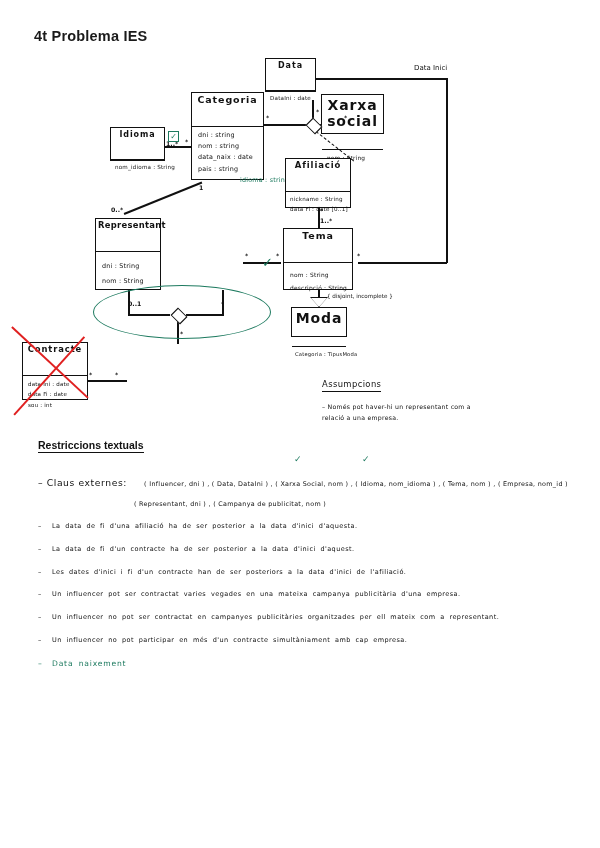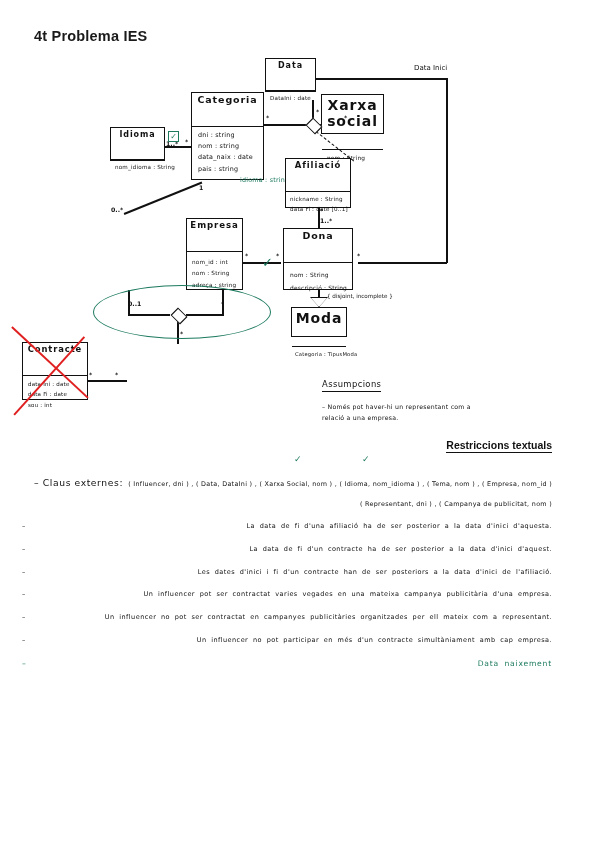--- a/index.html
+++ b/index.html
@@ -221,25 +221,24 @@
     margin-top: 9px;
     font-size: 6.2px;
     color: #111;
     line-height: 1.8;
     max-width: 172px;
     letter-spacing: 0.25px;
   }
 
   #restr {
     position: absolute;
-    left: 22px;
+    left: 38px;
     top: 434px;
     width: 530px;
     z-index: 8;
-    text-align: right;
   }
   #restr .rtitle {
     font-family: "Liberation Sans", sans-serif;
     font-weight: bold;
     font-size: 10.5px;
     color: #111;
     border-bottom: 1.4px solid #111;
     display: inline-block;
     padding-bottom: 1px;
   }
@@ -250,20 +249,21 @@
   }
   #restr .claus .lead {
     font-size: 9.2px;
     color: #111;
     letter-spacing: 0.6px;
   }
   #restr .claus .keys {
     font-size: 6.4px;
     color: #111;
     letter-spacing: 0.3px;
+    margin-left: 12px;
   }
   #restr .claus .keys2 {
     font-size: 6.4px;
     color: #111;
     margin-top: 10px;
     margin-left: 96px;
     letter-spacing: 0.3px;
   }
   #restr ul {
     list-style: none;
@@ -368,43 +368,42 @@
 
   <div class="uml" style="left:285px; top:158px; width:66px; height:50px;">
     <div class="name" style="font-size:8.5px;">Afiliació</div>
     <div class="attrs" style="padding-left:4px;">
       <div style="font-size:5.6px;">nickname : String</div>
       <div style="font-size:5.6px;">data Fi : date [0..1]</div>
     </div>
   </div>
 
   <div class="uml" style="left:283px; top:228px; width:70px; height:62px;">
-    <div class="name">Dona</div>
+    <div class="name">Tema</div>
     <div class="attrs" style="padding-left:6px; padding-top:6px;">
       <div style="font-size:5.9px; line-height:2.2;">nom : String</div>
       <div style="font-size:5.9px; line-height:2.2;">descripció : String</div>
     </div>
   </div>
 
   <div class="uml" style="left:291px; top:307px; width:56px; height:30px;">
     <div class="name" style="font-size:14px;">Moda</div>
     <div class="attrs" style="padding-left:3px;">
       <div style="font-size:5.2px;">Categoria : TipusModa</div>
     </div>
   </div>
 
-
-  <div class="uml" style="left:186px; top:218px; width:57px; height:72px;">
-    <div class="name" style="font-size:8.6px;">Empresa</div>
-    <div class="attrs" style="padding-top:5px; padding-left:5px;">
-      <div style="font-size:5.7px; line-height:2.0;">nom_id : int</div>
-      <div style="font-size:5.7px; line-height:2.0;">nom : String</div>
-      <div style="font-size:5.7px; line-height:2.0;">adreça : string</div>
-    </div>
-  </div>
+  <div class="uml" style="left:95px; top:218px; width:66px; height:72px;">
+    <div class="name" style="font-size:8.4px; letter-spacing:0.3px;">Representant</div>
+    <div class="attrs" style="padding-top:7px;">
+      <div style="line-height:2.4;">dni : String</div>
+      <div style="line-height:2.4;">nom : String</div>
+    </div>
+  </div>
+
 
   <div class="uml" style="left:22px; top:342px; width:66px; height:58px;">
     <div class="name" style="font-size:8.4px;">Contracte</div>
     <div class="attrs" style="padding-top:3px; padding-left:5px;">
       <div style="font-size:5.5px; line-height:1.9;">data Ini : date</div>
       <div style="font-size:5.5px; line-height:1.9;">data Fi : date</div>
       <div style="font-size:5.5px; line-height:1.9;">sou : int</div>
     </div>
   </div>
 

